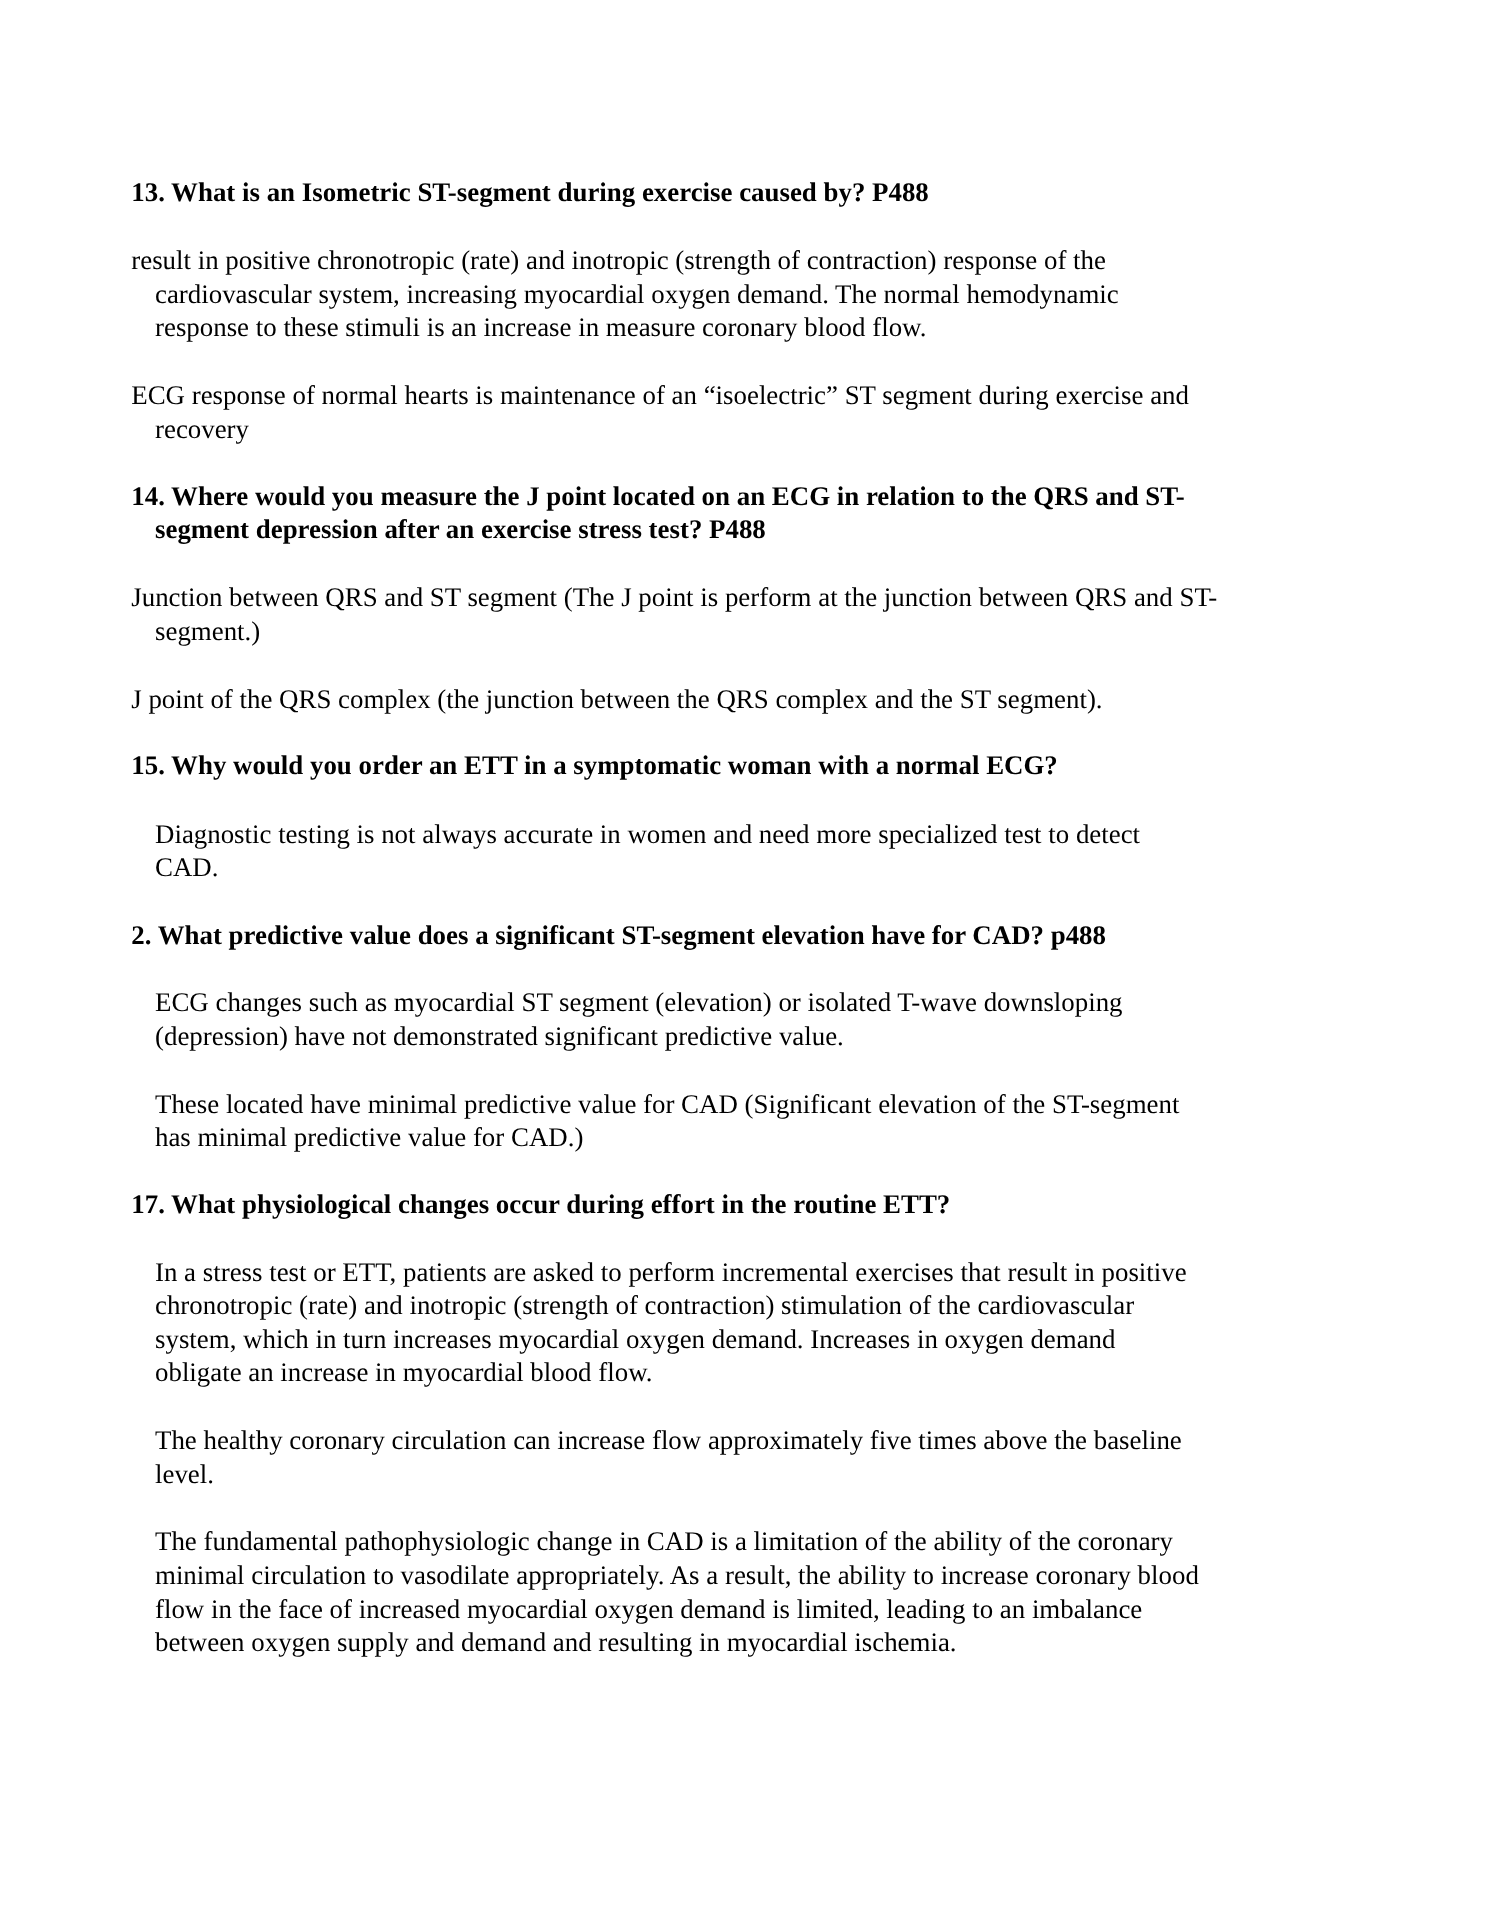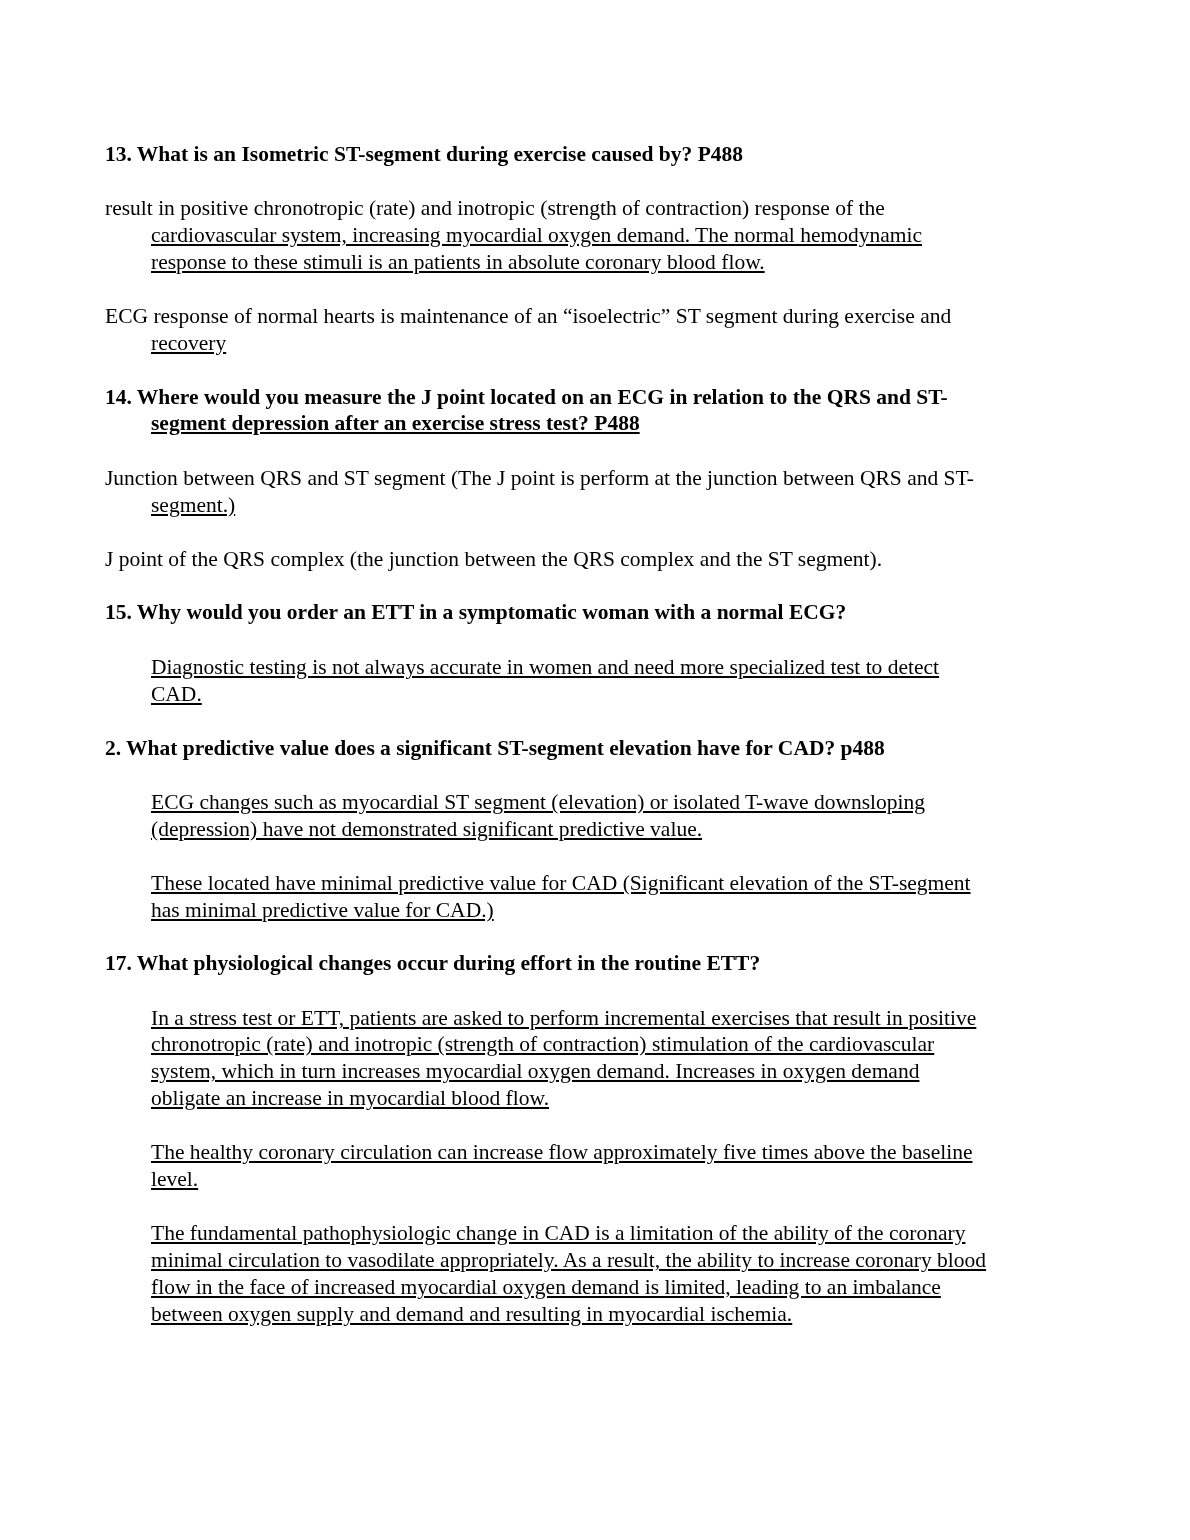--- a/index.html
+++ b/index.html
@@ -1,34 +1,34 @@
 <!DOCTYPE html>
 <html><head>
 <meta charset="utf-8">
 <style>
   html, body { margin: 0; padding: 0; background: #ffffff; }
   body { width: 1190px; height: 1540px; position: relative; overflow: hidden;
          font-family: "Liberation Serif", "DejaVu Serif", serif; color: #000; }
   .line { position: absolute; font-size: 21.5px; line-height: 27px; white-space: nowrap; }
   .b { font-weight: bold; }
   .l0 { left: 105px; font-family: Liberation Serif, serif; }
-  .l1 { left: 151px; text-decoration: underline; }
+  .l1 { left: 124px; }
 </style>
 </head>
 <body>
 
 <div>
 
   <div>
     <div class="line b l0" style="top:141px">13. What is an Isometric ST-segment during exercise caused by? P488</div>
   </div>
   <div>
     <div class="line l0" style="top:195px">result in positive chronotropic (rate) and inotropic (strength of contraction) response of the</div>
     <div class="line l1" style="top:222px">cardiovascular system, increasing myocardial oxygen demand. The normal hemodynamic</div>
-    <div class="line l1" style="top:249px">response to these stimuli is an patients in absolute coronary blood flow.</div>
+    <div class="line l1" style="top:249px">response to these stimuli is an increase in measure coronary blood flow.</div>
   </div>
   <div>
     <div class="line l0" style="top:303px">ECG response of normal hearts is maintenance of an “isoelectric” ST segment during exercise and</div>
     <div class="line l1" style="top:330px">recovery</div>
   </div>
 
   <div>
     <div class="line b l0" style="top:384px">14. Where would you measure the J point located on an ECG in relation to the QRS and ST-</div>
     <div class="line b l1" style="top:410px">segment depression after an exercise stress test? P488</div>
   </div>

